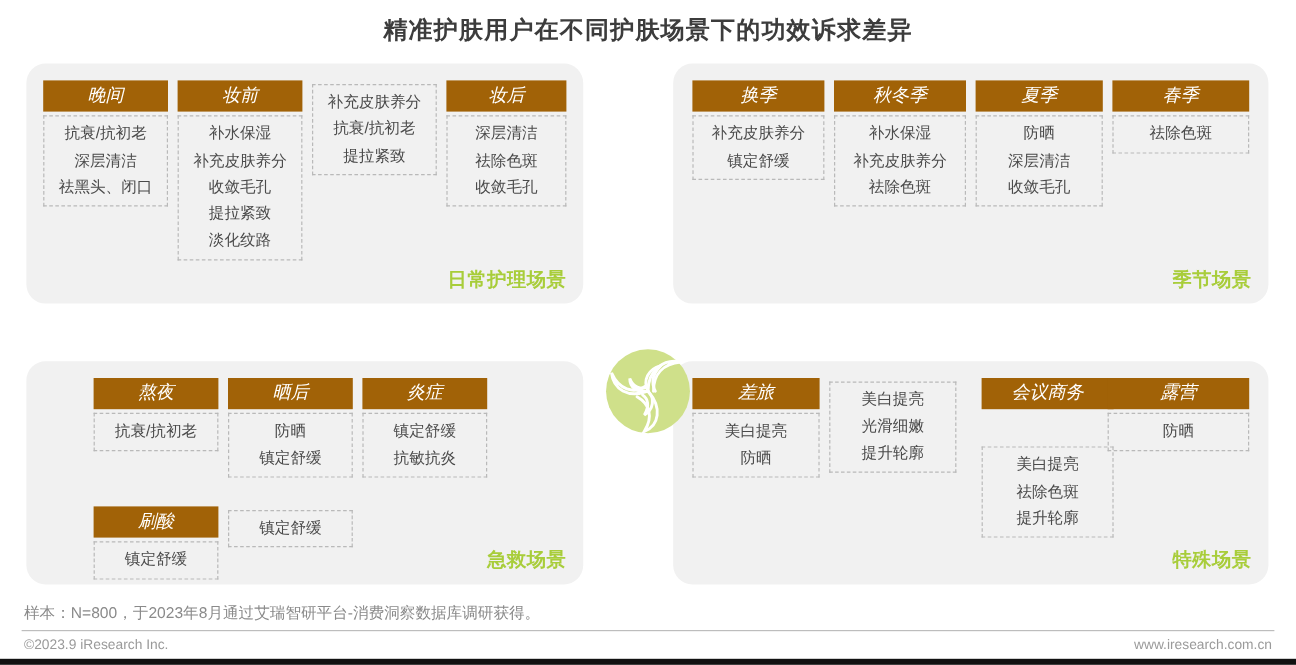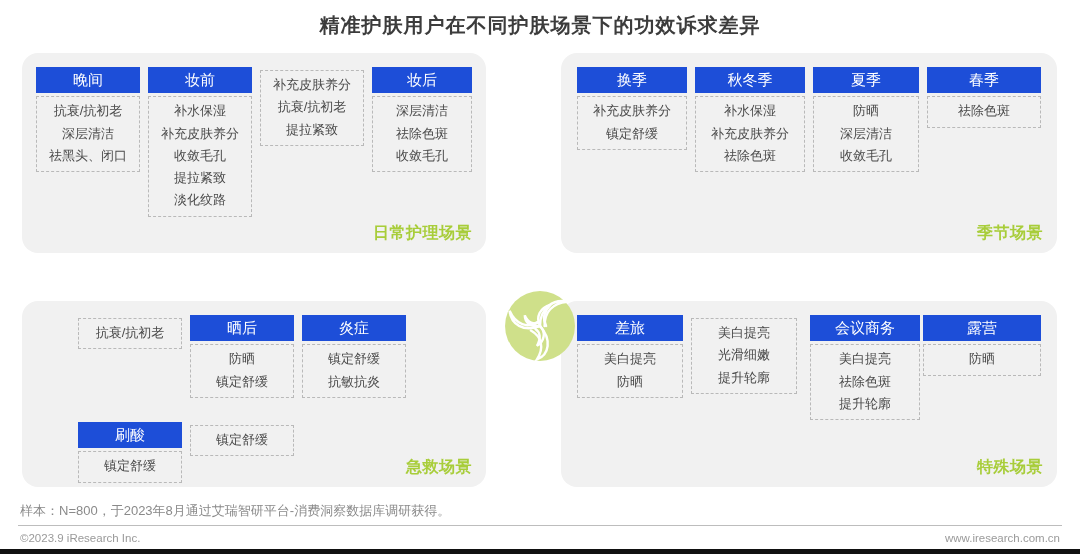--- a/index.html
+++ b/index.html
@@ -37,27 +37,28 @@
   }
 
   .col{
     position:absolute;
     top:14px;
     display:flex;flex-direction:column;align-items:stretch;
   }
   .col.row2{ top:121px; }
 
   .col-head{
-    background:#1d4ed8;
+    background:#a16207;
     color:#ffffff;
     font-size:15px;
     text-align:center;
     padding:4px 0 5px 0;
     line-height:1.15;
     white-space:nowrap;
+    font-style:italic;
   }
   .col-body{
     margin-top:3px;
     border:1px dashed #b9b9b9;
     padding:6px 4px 7px 4px;
     display:flex;flex-direction:column;gap:6px;
     align-items:center;
     background:transparent;
   }
   .item{
@@ -79,21 +80,21 @@
   
   #panel-rescue .c0{ left:56px;  width:104px; }
   #panel-rescue .c1{ left:168px; width:104px; }
   #panel-rescue .c2{ left:280px; width:104px; }
   #panel-rescue .r0{ left:56px;  width:104px; }
   #panel-rescue .r1{ left:168px; width:104px; }
 
   
   #panel-special .c0{ left:16px;  width:106px; }
   #panel-special .c1{ left:130px; width:106px; }
-  #panel-special .c2{ left:249px; width:110px; }
+  #panel-special .c2{ left:257px; width:110px;gap:28px; }
   #panel-special .c3{ left:362px; width:118px; }
 
   .center-logo{
     position:absolute;left:502px;top:240px;width:76px;height:76px;
   }
 
   .footer{
     position:absolute;left:0;bottom:0;width:1080px;
   }
   .footnote{
@@ -190,20 +191,21 @@
         <div class="col-head">春季</div>
         <div class="col-body">
           <div class="item">祛除色斑</div>
         </div>
       </div>
     </div>
 
   <div class="panel" id="panel-rescue">
     <div class="panel-label">急救场景</div>
   <div class="col c0">
+        <div class="col-head">熬夜</div>
         <div class="col-body">
           <div class="item">抗衰/抗初老</div>
         </div>
       </div>
       <div class="col c1">
         <div class="col-head">晒后</div>
         <div class="col-body">
           <div class="item">防晒</div>
           <div class="item">镇定舒缓</div>
         </div>

